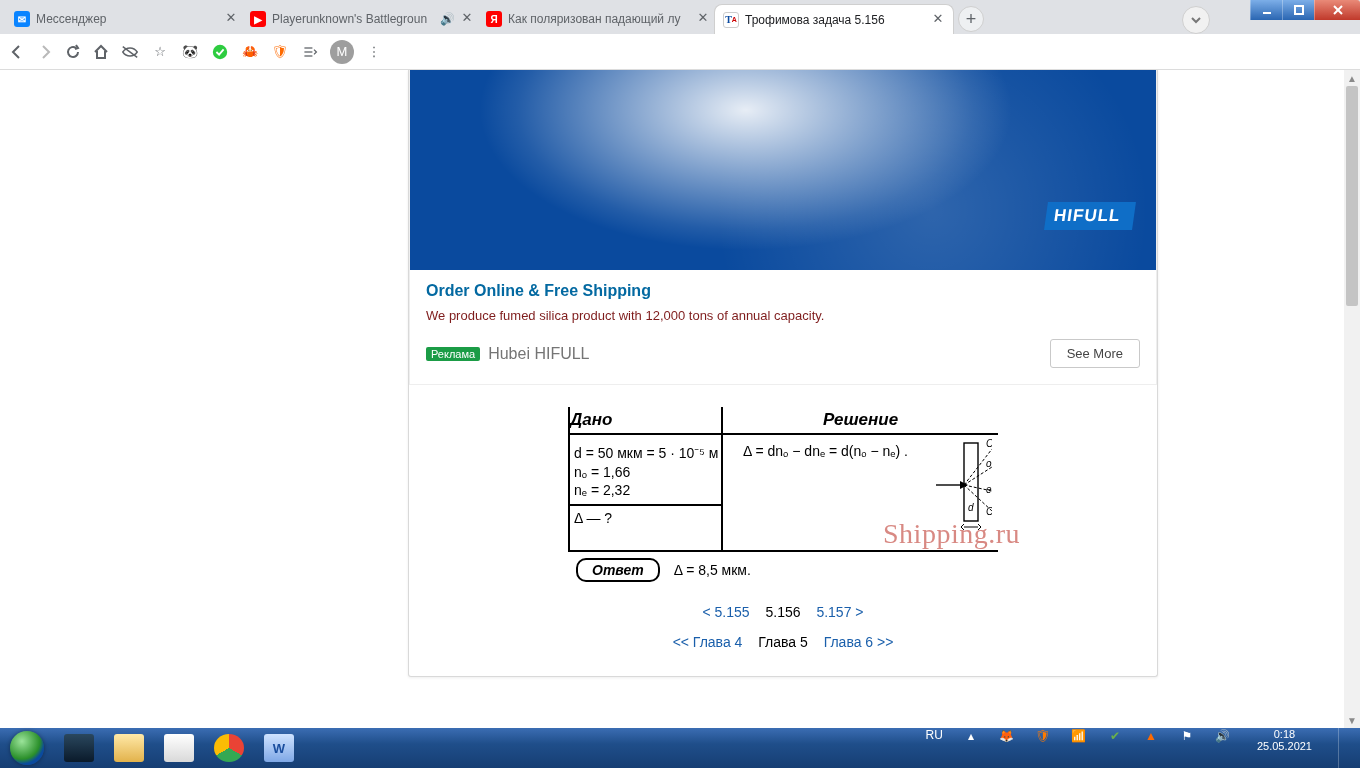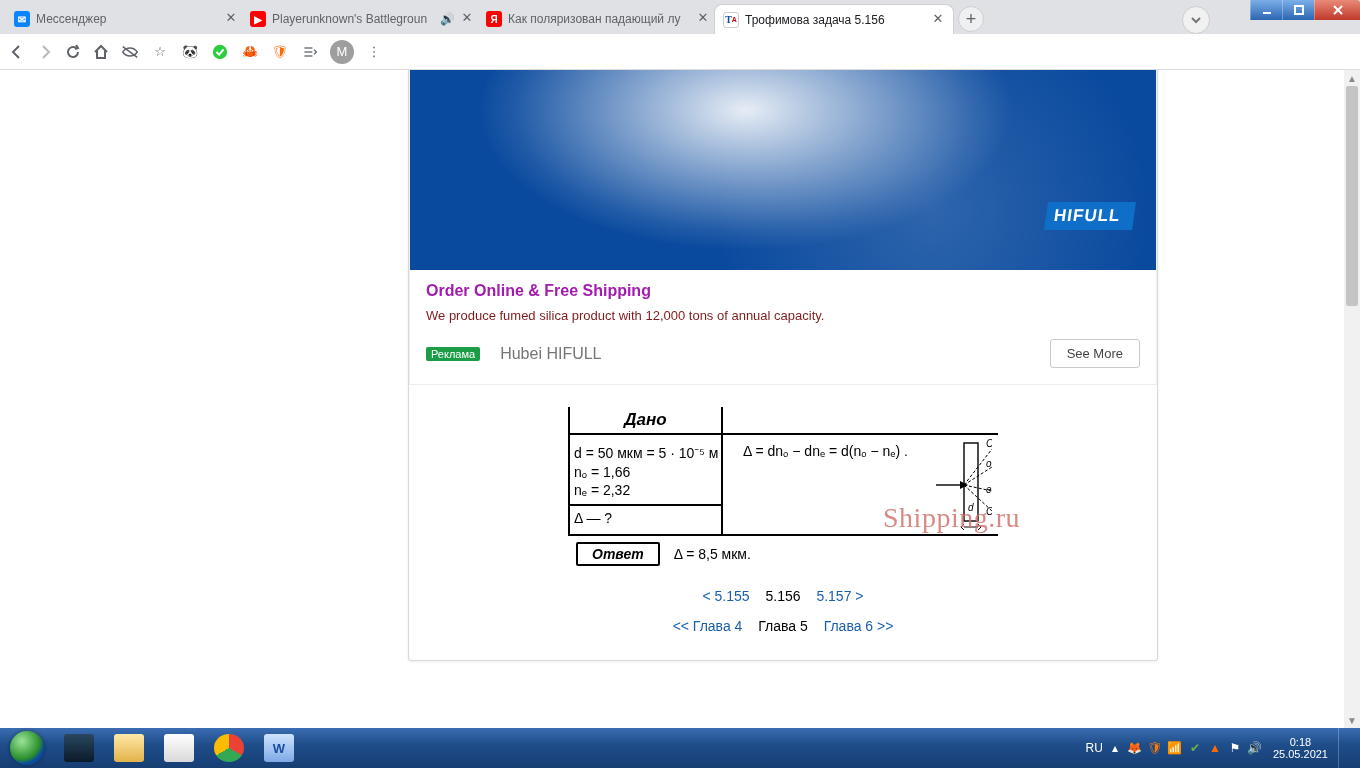--- a/index.html
+++ b/index.html
@@ -42,53 +42,53 @@
 
   .card{position:absolute;left:408px;top:0;width:750px;background:#fff;border:1px solid #d9d9d9;border-top:none;border-radius:0 0 3px 3px;box-shadow:0 1px 3px rgba(0,0,0,.07);padding-bottom:26px}
   .ad{border:1px solid #eee;margin:-1px 0 0 0}
   .ad-img{height:200px;background:
      radial-gradient(ellipse 380px 200px at 45% 20%, rgba(255,255,255,.9), rgba(255,255,255,.1) 60%, transparent 70%),
      radial-gradient(circle at 70% 70%, rgba(255,255,255,.15), transparent 40%),
      linear-gradient(#0a4a9e,#0a4a9e);
      position:relative}
   .ad-brand{position:absolute;right:22px;bottom:40px;background:#0f6ec7;padding:4px 14px 4px 8px;color:#fff;font-weight:700;letter-spacing:1px;font-size:17px;transform:skewX(-8deg)}
   .ad-body{padding:12px 16px 16px}
-  .ad-title{font-size:16px;font-weight:700;color:#a21caf}
+  .ad-title{font-size:16px;font-weight:700;color:#0369a1}
   .ad-desc{margin-top:8px;font-size:13px;color:#7f1d1d}
-  .ad-foot{margin-top:16px;display:flex;align-items:center;gap:20px}
+  .ad-foot{margin-top:16px;display:flex;align-items:center;gap:8px}
   .ad-badge{background:#1b9c46;color:#fff;font-size:11px;padding:1px 5px;border-radius:2px}
   .ad-source{font-size:16px;color:#757575}
   .ad-cta{margin-left:auto;border:1px solid #c9c9c9;background:#fff;padding:6px 16px;font-size:13px;color:#444;border-radius:3px}
 
   .solution{margin:22px auto 0;width:430px;position:relative;font-family:"Times New Roman",serif}
   .solution .top{display:flex;border-bottom:2px solid #000}
-  .solution .left{width:155px;border-left:2px solid #000;border-right:2px solid #000;text-align:center;font-style:italic;font-size:17px;font-weight:700;padding:3px 0}
+  .solution .left{width:155px;border-left:2px solid #000;border-right:2px solid #000;font-style:italic;font-size:17px;font-weight:700;padding:3px 0}
   .solution .right{flex:1;text-align:center;font-style:italic;font-size:17px;font-weight:700;padding:3px 0}
-  .given{border-left:2px solid #000;border-right:2px solid #000;width:155px;padding:6px 6px 6px 4px;font-size:14px}
+  .given{border-left:2px solid #000;border-right:2px solid #000;width:155px;padding:6px 6px 22px 4px;font-size:14px}
   .given div{margin:2px 0;white-space:nowrap}
   .given .sep{border-top:2px solid #000;margin:6px -6px 4px -4px}
   .body-row{display:flex}
   .solve{flex:1;padding:8px 20px;font-size:14px;position:relative}
   .diagram{position:absolute;right:6px;top:2px;width:56px;height:96px}
   .answer-row{display:flex;align-items:center;border-top:2px solid #000;padding:6px 0 2px 8px;gap:14px;font-size:14px}
-  .answer-pill{border:2px solid #000;border-radius:2px;padding:2px 14px;font-style:italic;font-weight:700}
+  .answer-pill{border:2px solid #000;border-radius:10px;padding:2px 14px;font-style:italic;font-weight:700}
   .wm{position:absolute;right:-22px;bottom:34px;font-size:28px;color:#d2756e;opacity:.85;font-family:Georgia,serif;letter-spacing:.5px;pointer-events:none}
 
   .pager{margin-top:20px;text-align:center;font-size:14px;color:#1a5fab}
   .pager span{margin:0 6px}
   .pager .current{color:#000}
   .pager.row2{margin-top:14px}
 
   
   .taskbar{position:absolute;left:0;right:0;bottom:0;height:40px;background:linear-gradient(#3b6db3,#1f4e8a 40%,#163e73);display:flex;align-items:center;padding-right:6px;color:#fff;font-size:11px}
   .start{width:54px;height:40px;display:flex;align-items:center;justify-content:center}
   .start .orb{width:34px;height:34px;border-radius:50%;background:radial-gradient(circle at 35% 30%,#9be49a,#2a8f2a 55%,#0a4a9e 70%);box-shadow:0 0 4px rgba(0,0,0,.4)}
   .tb-item{width:48px;height:38px;margin:0 1px;display:flex;align-items:center;justify-content:center;border-radius:3px}
   .tb-item .box{width:30px;height:28px;border-radius:3px}
-  .tray{margin-left:auto;display:flex;align-items:center;gap:4px;padding:0 6px}
+  .tray{margin-left:auto;display:flex;gap:20px;padding:0 6px}
   .tray .lang{font-size:12px}
   .tray .clock{text-align:center;line-height:12px;margin-left:6px}
   .tray .t-ico{width:16px;height:16px;display:flex;align-items:center;justify-content:center;font-size:12px}
   .showdesk{width:10px;height:40px;border-left:1px solid rgba(255,255,255,.25);margin-left:6px}
 </style>
 </head>
 <body>
 
 <div class="win-controls">
   <div class="win-btn">
@@ -204,20 +204,21 @@
           <span class="ad-badge">Реклама</span>
           <span class="ad-source">Hubei HIFULL</span>
           <button class="ad-cta">See More</button>
         </div>
       </div>
     </div>
 
     <div class="solution">
       <div class="top">
         <div class="left">Дано</div>
+        <div class="right">Решение</div>
       </div>
       <div class="body-row">
         <div class="given">
           <div>d = 50 мкм = 5 · 10⁻⁵ м</div>
           <div>nₒ = 1,66</div>
           <div>nₑ = 2,32</div>
           <div class="sep"></div>
           <div>Δ — ?</div>
         </div>
         <div class="solve">

